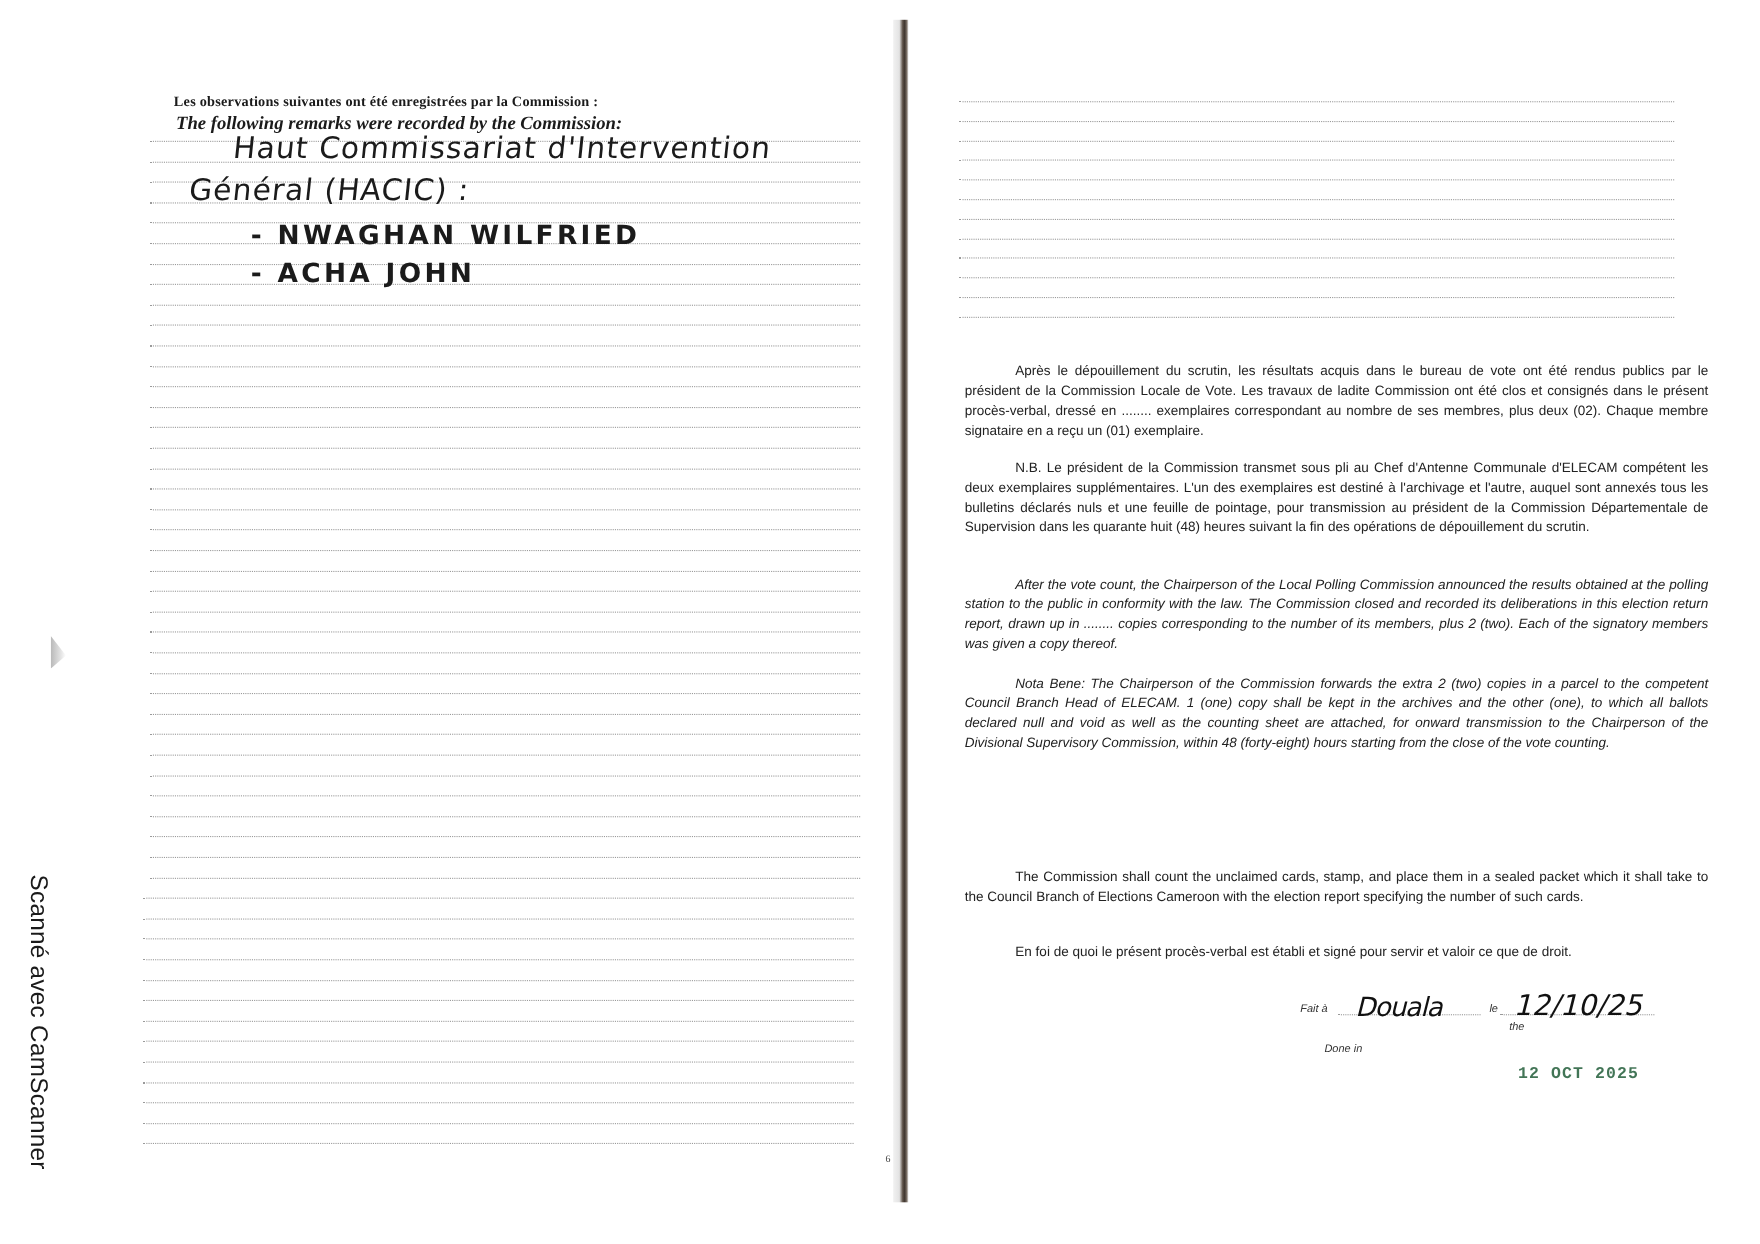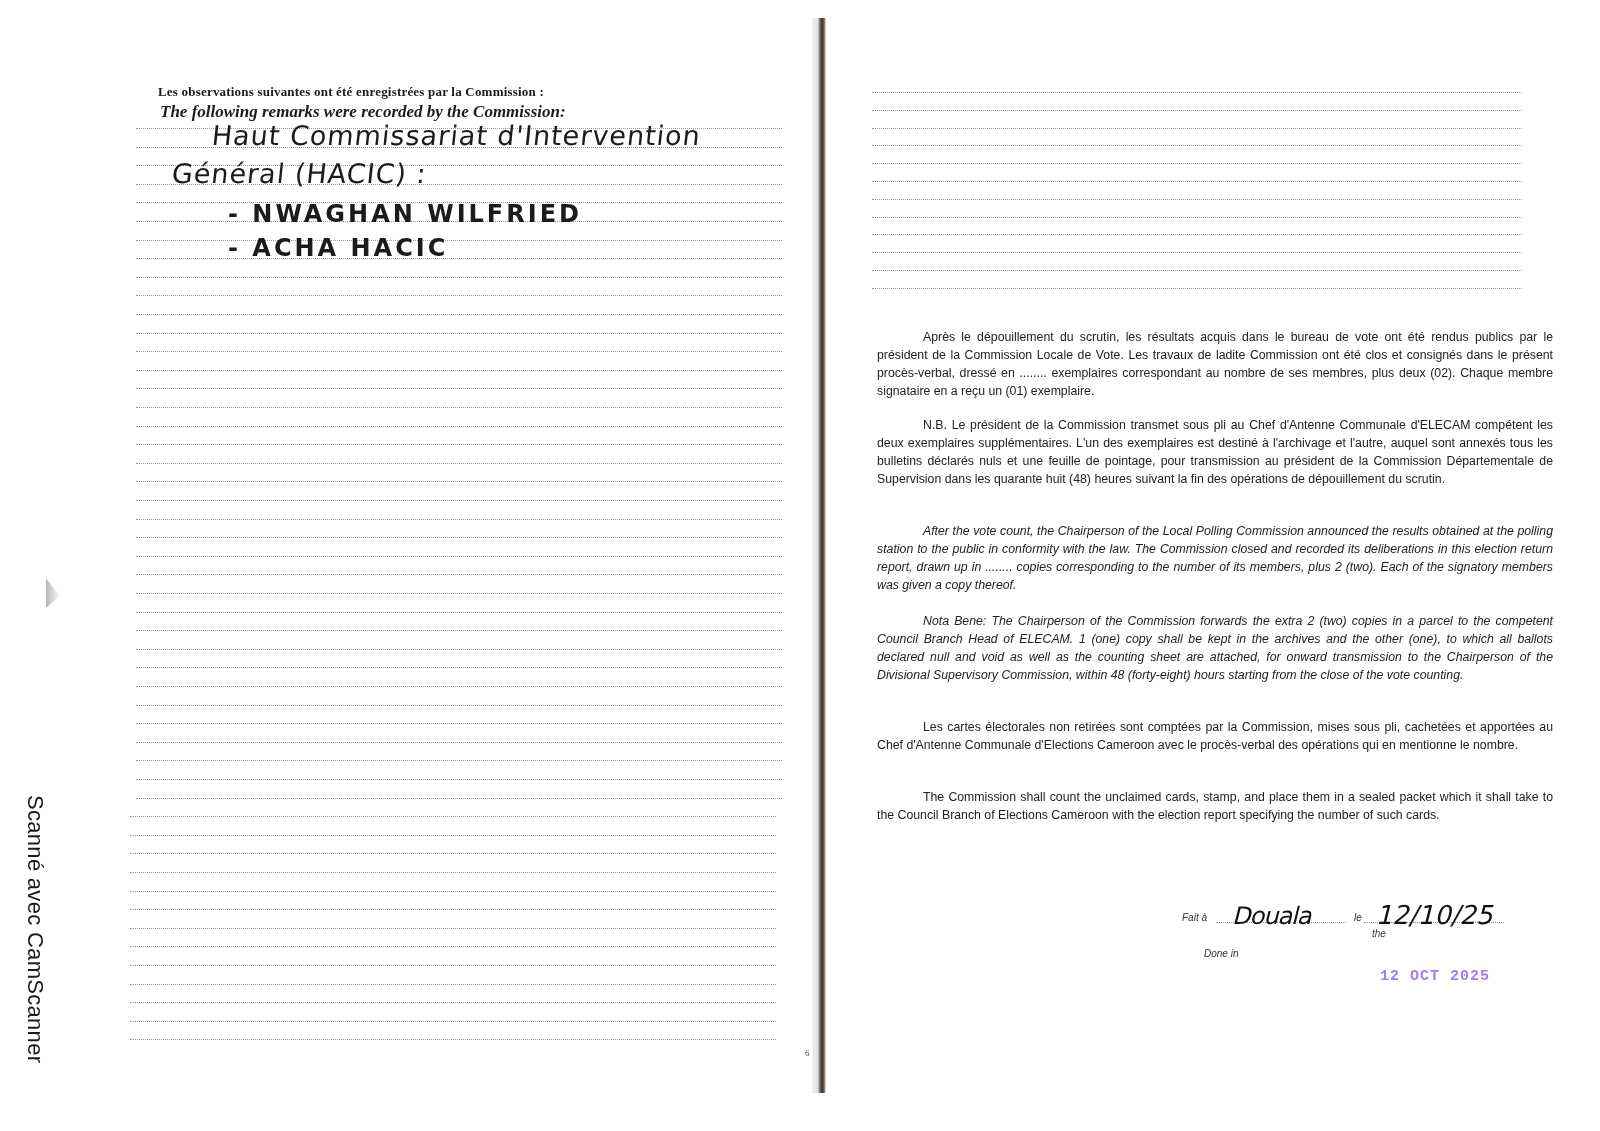--- a/index.html
+++ b/index.html
@@ -59,21 +59,21 @@
     position: absolute; left: 52px; top: -6px; font-family: "DejaVu Sans", sans-serif; font-size: 24px;
     transform: skewX(-14deg); letter-spacing: -1px; color: #111;
   }
   .sig-date {
     position: absolute; left: 196px; top: -8px; font-family: "DejaVu Sans", sans-serif; font-size: 26px;
     transform: skewX(-14deg); color: #111;
   }
   .dotted-fill { position: absolute; border-top: 1px dotted #999; }
   .stamp {
     position: absolute; left: 548px; top: 948px; font-family: "Liberation Mono", monospace; font-size: 15px;
-    color: #8b5cf6; font-weight: bold; letter-spacing: 1px; opacity: 0.8;
+    color: #14532d; font-weight: bold; letter-spacing: 1px; opacity: 0.8;
   }
 </style>
 </head>
 <body>
 
 <div class="scan-mark"></div>
 <div class="watermark">Scanné avec CamScanner</div>
 
 <div class="page-left">
   <div class="heading-fr">Les observations suivantes ont été enregistrées par la Commission :</div>
@@ -127,21 +127,21 @@
       <div class="dotline" style="top: 945px; left: 10px; width: 646px;"></div>
       <div class="dotline" style="top: 963.6px; left: 10px; width: 646px;"></div>
       <div class="dotline" style="top: 982.2px; left: 10px; width: 646px;"></div>
       <div class="dotline" style="top: 1000.8px; left: 10px; width: 646px;"></div>
       <div class="dotline" style="top: 1019.4px; left: 10px; width: 646px;"></div>
     </div>
 
   <div class="hand" style="left:92px; top:100px;">Haut Commissariat d'Intervention</div>
   <div class="hand" style="left:52px; top:138px;">Général (HACIC) :</div>
   <div class="hand caps" style="left:108px; top:180px;">- NWAGHAN WILFRIED</div>
-  <div class="hand caps" style="left:108px; top:214px;">- ACHA HACIC</div>
+  <div class="hand caps" style="left:108px; top:214px;">- ACHA JOHN</div>
 
   <div class="pagenum">6</div>
 </div>
 
 <div class="spine"></div>
 
 <div class="page-right">
   <div class="dotlines" id="right-lines">
       <div class="dotline" style="top: 72px; left: 40px; width: 650px;"></div>
       <div class="dotline" style="top: 89.8px; left: 40px; width: 650px;"></div>
@@ -166,28 +166,28 @@
   </div>
 
   <div class="para it" style="top:502px;">
     <span class="indent"></span><span>After the vote count, the Chairperson of the Local Polling Commission announced the results obtained at the polling station to the public in conformity with the law. The Commission closed and recorded its deliberations in this election return report, drawn up in ........ copies corresponding to the number of its members, plus 2 (two). Each of the signatory members was given a copy thereof.</span>
   </div>
 
   <div class="para it" style="top:592px;">
     <span class="indent"></span><span class="bold">Nota Bene</span><span>: The Chairperson of the Commission forwards the extra 2 (two) copies in a parcel to the competent Council Branch Head of ELECAM. 1 (one) copy shall be kept in the archives and the other (one), to which all ballots declared null and void as well as the counting sheet are attached, for onward transmission to the Chairperson of the Divisional Supervisory Commission, within 48 (forty-eight) hours starting from the close of the vote counting.</span>
   </div>
 
-  <div class="para" style="top:698px;">
-    <span class="indent"></span><span>Les cartes électorales non retirées sont comptées par la Commission, mises sous pli, cachetées et apportées au Chef d'Antenne Communale d'Elections Cameroon avec le procès-verbal des opérations qui en mentionne le nombre.</span>
-  </div>
 
   <div class="para" style="top:768px;">
     <span class="indent"></span><span>The Commission shall count the unclaimed cards, stamp, and place them in a sealed packet which it shall take to the Council Branch of Elections Cameroon with the election report specifying the number of such cards.</span>
   </div>
 
+  <div class="para" style="top:836px;">
+    <span class="indent"></span><span>En foi de quoi le présent procès-verbal est établi et signé pour servir et valoir ce que de droit.</span>
+  </div>
 
 
   <div class="sign-row">
     <span class="lbl" style="left:0; top:4px;">Fait à</span>
     <span class="lbl" style="left:22px; top:20px;margin-top:20px;">Done in</span>
     <div class="dotted-fill" style="left:34px; top:14px; width:130px;"></div>
     <span class="sig-place">Douala</span>
     <span class="lbl" style="left:172px; top:4px;">le</span>
     <span class="lbl" style="left:190px; top:20px;">the</span>
     <div class="dotted-fill" style="left:182px; top:14px; width:140px;"></div>

